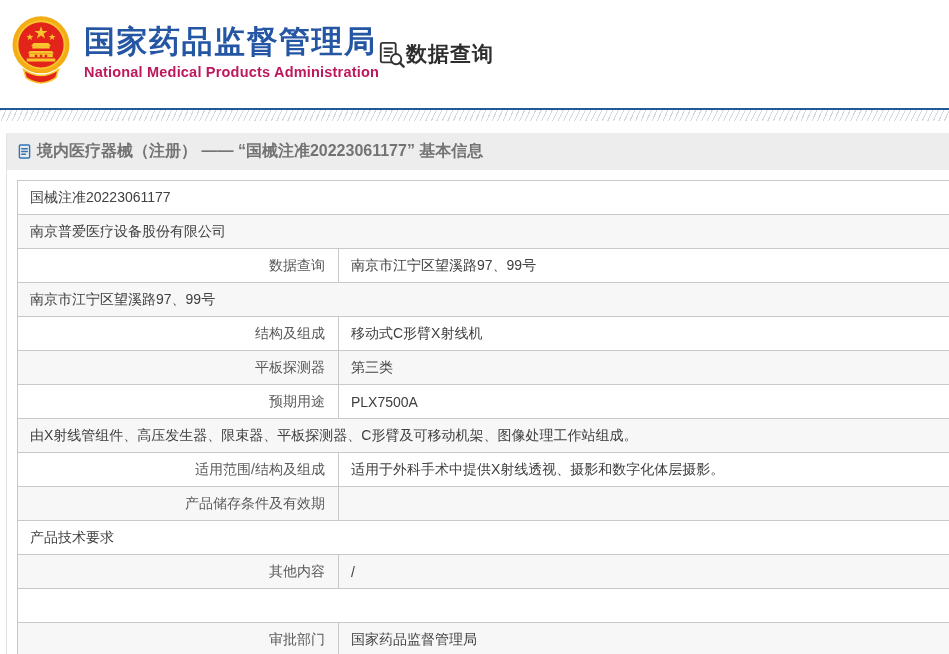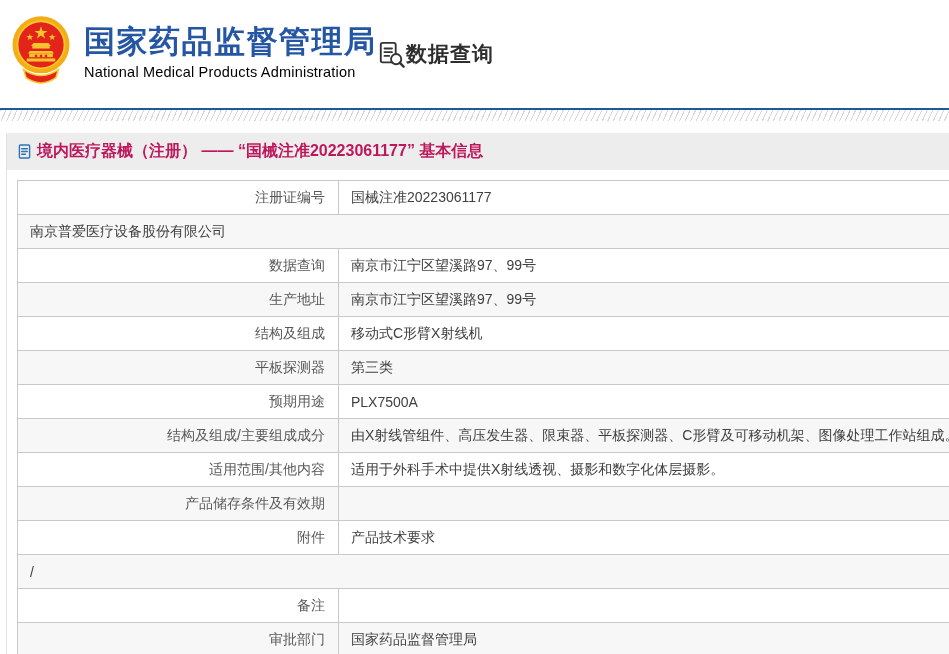--- a/index.html
+++ b/index.html
@@ -13,21 +13,21 @@
 
   
   .header { position: relative; height: 108px; background: #fff; }
   .emblem { position: absolute; left: 10px; top: 11px; }
   .titles { position: absolute; left: 84px; top: 24px; }
   .title-zh {
     font-size: 31px; font-weight: bold; color: #2456a4;
     letter-spacing: 1.5px; line-height: 1.15;
   }
   .title-en {
-    font-size: 14.5px; color: #000000; margin-top: 4px; letter-spacing: 0.2px;
+    font-size: 14.5px; color: #be185d; margin-top: 4px; letter-spacing: 0.2px; font-weight: bold;
   }
   .query {
     position: absolute; left: 378px; top: 40px;
     display: flex; align-items: center; gap: 1px; cursor: pointer;
   }
   .query-label {
     font-size: 21px; color: #2e2e2e; font-weight: 600; letter-spacing: 1px;
   }
 
   .header-divider { height: 2px; background: #1e5b94; }
@@ -40,21 +40,21 @@
   
   .content {
     margin-left: 6px;
     border-left: 1px solid #e2e2e2;
     height: 533px;
   }
   .breadcrumb {
     margin-top: 12px; height: 37px; background: #ededed;
     display: flex; align-items: center; gap: 6px; padding-left: 11px;
   }
-  .breadcrumb-text { color: #be185d; font-size: 16px; font-weight: bold; }
+  .breadcrumb-text { color: #737373; font-size: 16px; font-weight: bold; }
 
   
   .info-table {
     margin: 10px 0 0 10px;
     width: 1500px; 
     border-top: 1px solid #c9c9c9;
     border-left: 1px solid #c9c9c9;
   }
   .row {
     display: flex; align-items: stretch; height: 34px;
@@ -128,79 +128,75 @@
       <rect x="1.5" y="1" width="11" height="14" rx="1"></rect>
       <line x1="4" y1="5" x2="10" y2="5"></line>
       <line x1="4" y1="8" x2="10" y2="8"></line>
       <line x1="4" y1="11" x2="8" y2="11"></line>
     </svg>
     <span class="breadcrumb-text">境内医疗器械（注册） —— “国械注准20223061177” 基本信息</span>
   </div>
 
   <div class="info-table">
     <div class="row">
-      <div class="cell-label">注册证编号</div>
       <div class="cell-value">国械注准20223061177</div>
     </div>
 
     <div class="row alt">
       <div class="cell-value">南京普爱医疗设备股份有限公司</div>
     </div>
 
     <div class="row">
       <div class="cell-label">数据查询</div>
       <div class="cell-value">南京市江宁区望溪路97、99号</div>
     </div>
 
     <div class="row alt">
-      <div class="cell-label">生产地址</div>
       <div class="cell-value">南京市江宁区望溪路97、99号</div>
     </div>
 
     <div class="row">
       <div class="cell-label">结构及组成</div>
       <div class="cell-value">移动式C形臂X射线机</div>
     </div>
 
     <div class="row alt">
       <div class="cell-label">平板探测器</div>
       <div class="cell-value">第三类</div>
     </div>
 
     <div class="row">
       <div class="cell-label">预期用途</div>
       <div class="cell-value">PLX7500A</div>
     </div>
 
     <div class="row alt">
-      <div class="cell-label">结构及组成/主要组成成分</div>
       <div class="cell-value">由X射线管组件、高压发生器、限束器、平板探测器、C形臂及可移动机架、图像处理工作站组成。</div>
     </div>
 
     <div class="row">
-      <div class="cell-label">适用范围/其他内容</div>
+      <div class="cell-label">适用范围/结构及组成</div>
       <div class="cell-value">适用于外科手术中提供X射线透视、摄影和数字化体层摄影。</div>
     </div>
 
     <div class="row alt">
       <div class="cell-label">产品储存条件及有效期</div>
       <div class="cell-value"></div>
     </div>
 
     <div class="row">
-      <div class="cell-label">附件</div>
       <div class="cell-value">产品技术要求</div>
     </div>
 
     <div class="row alt">
+      <div class="cell-label">其他内容</div>
       <div class="cell-value">/</div>
     </div>
 
     <div class="row">
-      <div class="cell-label">备注</div>
       <div class="cell-value"></div>
     </div>
 
     <div class="row alt">
       <div class="cell-label">审批部门</div>
       <div class="cell-value">国家药品监督管理局</div>
     </div>
   </div>
 
 </div>

